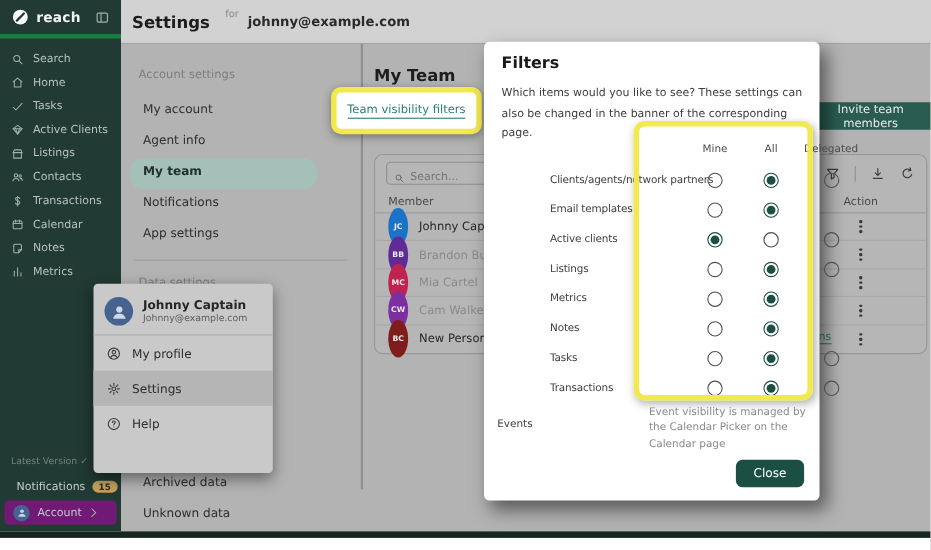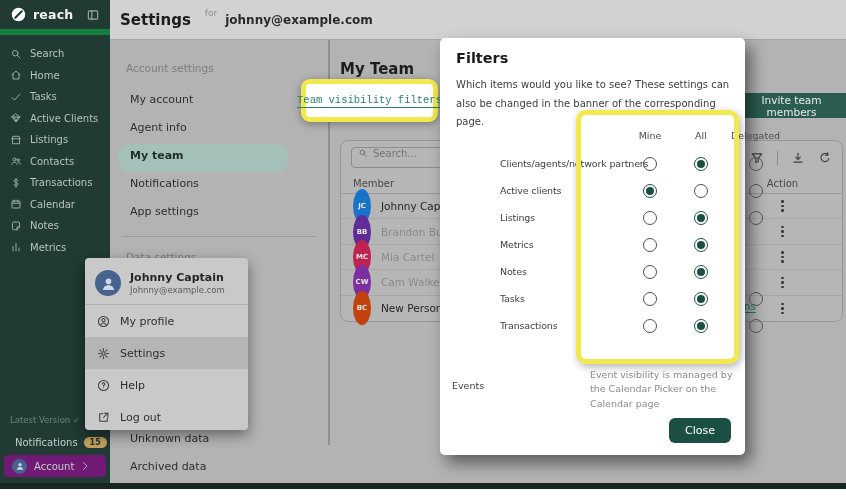--- a/index.html
+++ b/index.html
@@ -3,21 +3,21 @@
 <meta charset="utf-8">
 <style>
   * { margin:0; padding:0; box-sizing:border-box; }
   html,body { width:846px; height:500px; }
   body { font-family:"DejaVu Sans","Liberation Sans",sans-serif; background:#ffffff; position:relative; overflow:hidden; }
   .app { position:absolute; left:0; top:0; width:846px; height:483px; background:#b3b3b3; overflow:hidden; }
   .bottom-band { position:absolute; left:0; top:483px; width:846px; height:6px; background:#15271f; }
 
   
   .sidebar { position:absolute; left:0; top:0; width:110px; height:483px; background:#213a34; color:#b7c3be; }
-  .logo-row { height:35px; display:flex; align-items:center; padding:0 10px; border-bottom:6px solid #15803d; }
+  .logo-row { height:35px; display:flex; align-items:center; padding:0 10px; border-bottom:4px solid #15803d; }
   .logo-mark { width:17px; height:17px; margin-right:6px; }
   .logo-text { color:#f2f4f3; font-weight:bold; font-size:12.5px; letter-spacing:.2px; flex:1; }
   .panel-toggle { width:14px; height:14px; color:#9fb0aa; }
   .nav { padding-top:8px; }
   .nav-item { display:flex; align-items:center; height:21.5px; padding:0 10px; font-size:10px; color:#b7c3be; cursor:pointer; }
   .nav-item .icon { width:12px; height:12px; margin-right:8px; color:#9fb0aa; flex:0 0 auto; }
   .sb-footer { position:absolute; left:0; bottom:6px; width:110px; }
   .sb-version { font-size:8.5px; color:#6d837b; padding:0 10px 6px; }
   .sb-row { display:flex; align-items:center; height:22px; padding:0 8px; font-size:10px; color:#c3cdc9; }
   .sb-row .icon { width:12px; height:12px; margin-right:7px; color:#9fb0aa; }
@@ -37,26 +37,26 @@
   .settings-panel { position:absolute; left:110px; top:40px; width:220px; height:405px; border-right:2px solid #8f8f8f; padding:22px 8px 0 8px; }
   .sp-section { font-size:10.5px; color:#7d7d7d; padding:0 8px; margin-bottom:14px; }
   .sp-item { font-size:11px; color:#2e2e2e; height:28px; line-height:24px; padding:0 12px; cursor:pointer; }
   .sp-item.selected { background:#a4c0b8; border-radius:12px; width:170px; font-weight:bold; color:#1f2f2a; }
   .sp-divider { border-top:1px solid #9b9b9b; margin:8px 4px 14px; }
   .sp-gap { height:150px; }
 
   
   .team-title { position:absolute; left:340px; top:60px; font-size:15px; font-weight:bold; color:#1d1d1d; }
   .hl-box1 { position:absolute; left:301px; top:79px; width:137px; height:43px; background:#ffffff; border:5px solid #f2e94e; border-radius:9px; box-shadow:0 2px 8px rgba(0,0,0,.35); display:flex; align-items:center; justify-content:center; }
-  .tvf-link { font-size:10.5px; color:#26806f; border-bottom:1px solid #26806f; padding-bottom:1px; cursor:pointer; white-space:nowrap;font-family:Liberation Mono, monospace; }
+  .tvf-link { font-size:10.5px; color:#26806f; border-bottom:1px solid #26806f; padding-bottom:1px; cursor:pointer; white-space:nowrap; }
   .invite-btn { position:absolute; left:735px; top:93px; width:113px; height:25px; background:#2a5d50; color:#e9eceb; font-size:10.5px; border:none; border-radius:4px 0 0 4px; display:flex; align-items:center; justify-content:center; cursor:pointer; font-family:inherit; }
 
   .card { position:absolute; left:340px; top:140px; width:503px; height:182px; background:#b6b6b6; border:1px solid #979797; border-radius:8px; }
   .toolbar { height:33px; display:flex; align-items:center; padding:0 10px; }
-  .search-box { width:170px; height:21px; border:1px solid #8e8e8e; border-radius:4px; display:flex; align-items:flex-start; padding:0 6px; color:#6f6f6f; background:#b6b6b6; }
+  .search-box { width:170px; height:21px; border:1px solid #8e8e8e; border-radius:4px; display:flex; align-items:flex-end; padding:0 6px; color:#6f6f6f; background:#b6b6b6; }
   .search-box .icon { width:10px; height:10px; margin-right:5px; color:#5f5f5f; }
   .search-box input { border:none; outline:none; background:transparent; font-size:10px; color:#555; width:120px; font-family:inherit; }
   .tb-icons { margin-left:auto; display:flex; align-items:center; gap:13px; color:#3f3f3f; }
   .tb-icons .icon { width:14px; height:14px; cursor:pointer; }
   .tb-sep { width:1px; height:14px; background:#8e8e8e; }
   .thead { height:20px; display:flex; align-items:center; border-bottom:1px solid #9c9c9c; font-size:10px; color:#4a4a4a; padding:0 12px; }
   .th-member { flex:1; }
   .th-action { width:95px; text-align:center; }
   .member-row { height:25.4px; display:flex; align-items:center; padding:0 12px; border-bottom:1px solid #a8a8a8; }
   .member-row:last-child { border-bottom:none; }
@@ -259,22 +259,22 @@
         <div class="sp-item">My account</div>
         <div class="sp-item">Agent info</div>
         <div class="sp-item selected">My team</div>
         <div class="sp-item">Notifications</div>
         <div class="sp-item">App settings</div>
       </div>
     <div class="sp-divider"></div>
     <div class="sp-section">Data settings</div>
     <div class="sp-gap"></div>
     <div id="sp-data">
+        <div class="sp-item">Archived data</div>
         <div class="sp-item">Unknown data</div>
-        <div class="sp-item">Archived data</div>
       </div>
   </div>
 
   <div class="team-title">My Team</div>
   <button class="invite-btn">Invite team members</button>
 
   <div class="card">
     <div class="toolbar">
       <div class="search-box">
         <span class="icon">
@@ -357,21 +357,21 @@
           <span class="m-name muted">Cam Walker</span>
           <span class="kebab">
             <span>
               <i></i>
               <i></i>
               <i></i>
             </span>
           </span>
         </div>
         <div class="member-row">
-          <span class="avatar" style="background:#c2410c">BC</span>
+          <span class="avatar" style="background:#7f1d1d">BC</span>
           <span class="m-name">New Person</span>
           <span class="kebab">
             <span>
               <i></i>
               <i></i>
               <i></i>
             </span>
           </span>
         </div>
       </div>
@@ -418,30 +418,20 @@
         <div class="um-item">
           <span class="icon">
             <svg viewBox="0 0 24 24" fill="none" stroke="currentColor" stroke-width="1.9" stroke-linecap="round" stroke-linejoin="round">
               <circle cx="12" cy="12" r="9.3"></circle>
               <path d="M9.5 9.3 C9.5 7.8 10.5 6.8 12 6.8 C13.5 6.8 14.5 7.8 14.5 9.1 C14.5 11 12 11.2 12 13.2"></path>
               <circle cx="12" cy="16.6" r="0.9" fill="currentColor" stroke="none"></circle>
             </svg>
           </span>
           <span>Help</span>
         </div>
-        <div class="um-item">
-          <span class="icon">
-            <svg viewBox="0 0 24 24" fill="none" stroke="currentColor" stroke-width="1.9" stroke-linecap="round" stroke-linejoin="round">
-              <path d="M10.5 5 H5 V19 H19 V13.5"></path>
-              <path d="M13 4 H20 V11"></path>
-              <path d="M20 4 L12 12"></path>
-            </svg>
-          </span>
-          <span>Log out</span>
-        </div>
       </div>
   </div>
 
   <div class="modal">
     <div class="m-title">Filters</div>
     <div class="m-desc">Which items would you like to see? These settings can also be changed in the banner of the corresponding page.</div>
     <div class="radio-grid" id="radio-grid">
         <div class="rg-row rg-head">
           <span></span>
           <span>Mine</span>
@@ -454,20 +444,30 @@
             <span class="radio"></span>
           </span>
           <span class="rcell">
             <span class="radio sel"></span>
           </span>
           <span class="rcell">
             <span class="radio"></span>
           </span>
         </div>
         <div class="rg-row">
+          <span class="rg-label">Email templates</span>
+          <span class="rcell">
+            <span class="radio"></span>
+          </span>
+          <span class="rcell">
+            <span class="radio sel"></span>
+          </span>
+          <span class="rcell"></span>
+        </div>
+        <div class="rg-row">
           <span class="rg-label">Active clients</span>
           <span class="rcell">
             <span class="radio sel"></span>
           </span>
           <span class="rcell">
             <span class="radio"></span>
           </span>
           <span class="rcell">
             <span class="radio"></span>
           </span>

